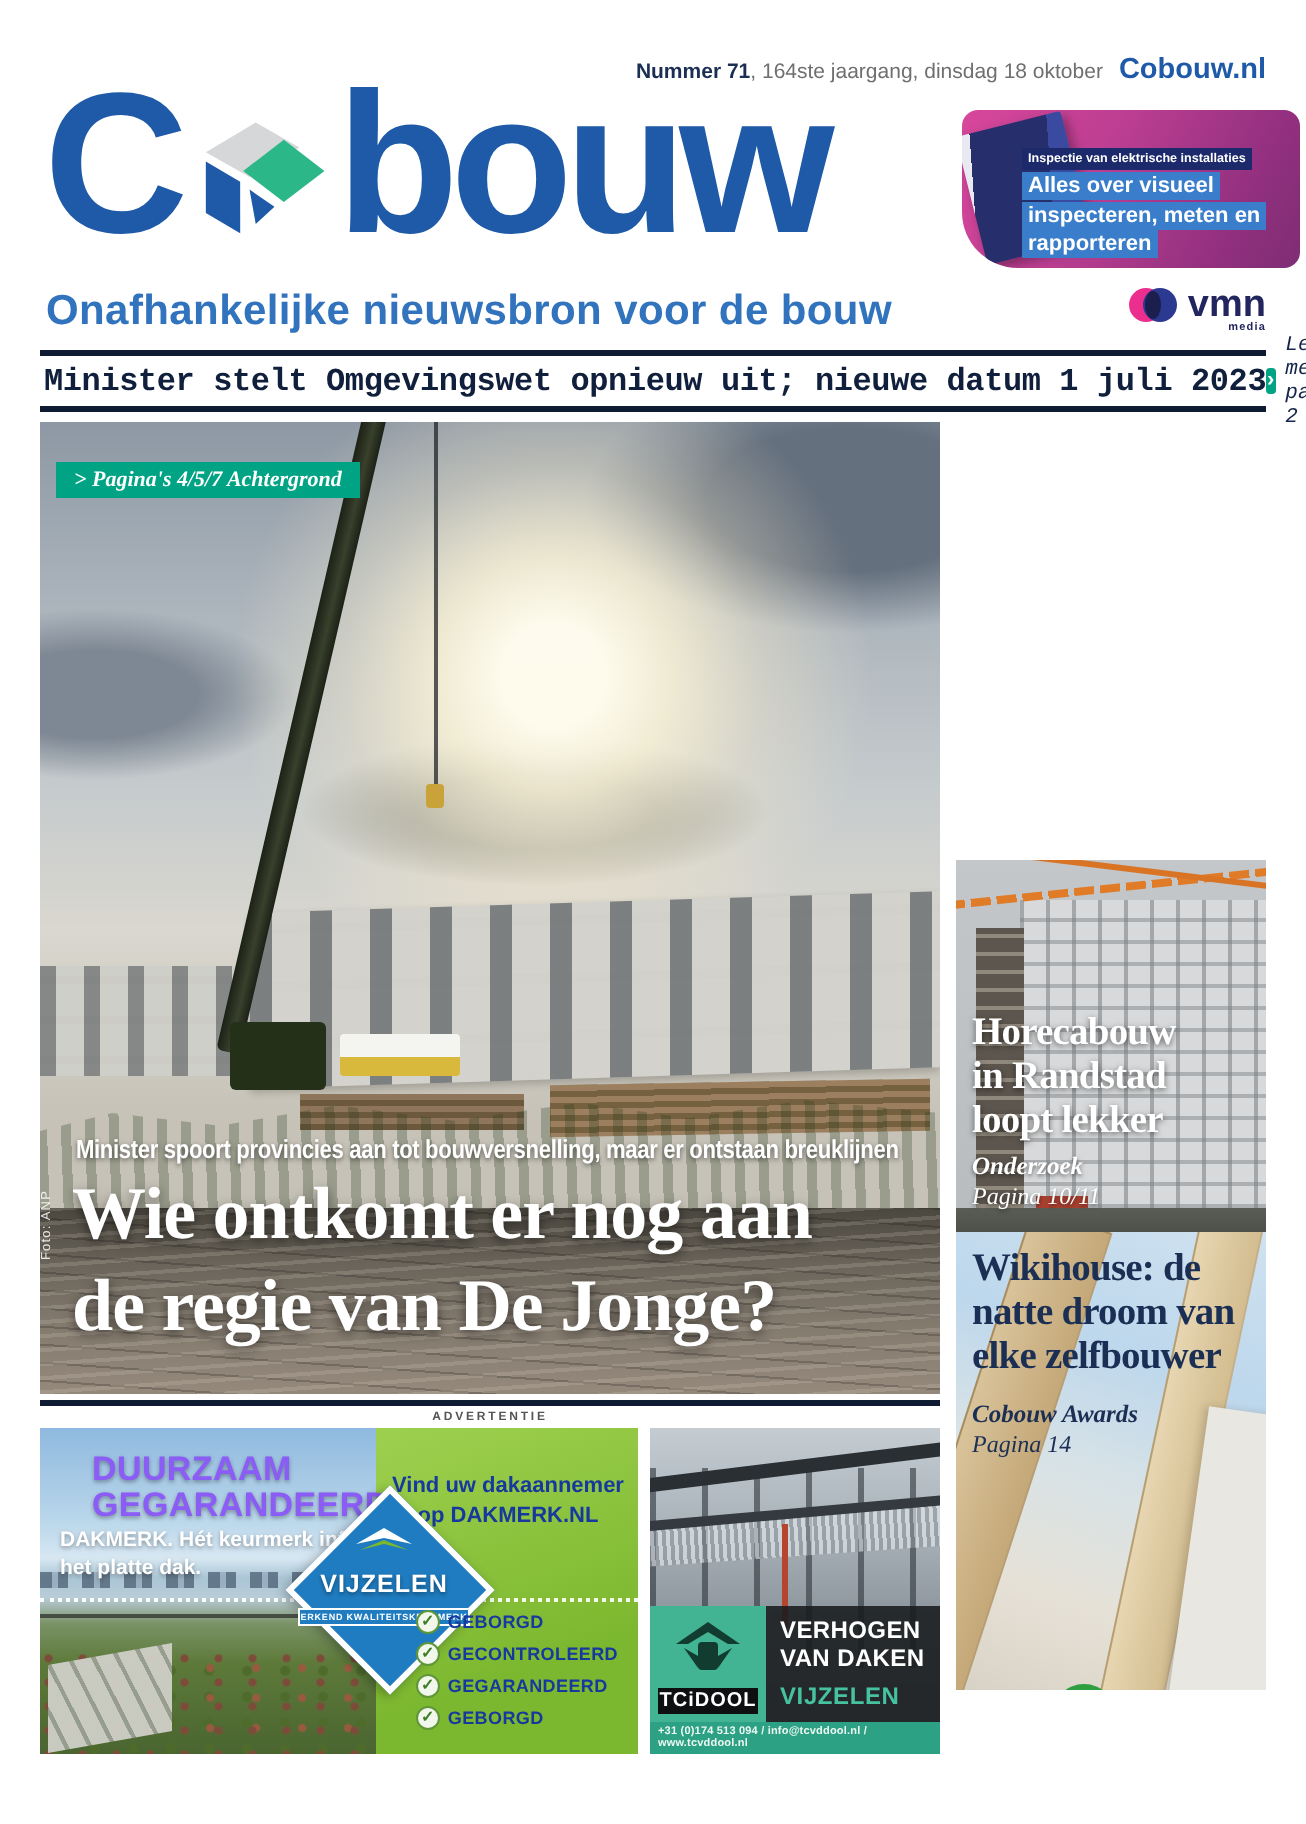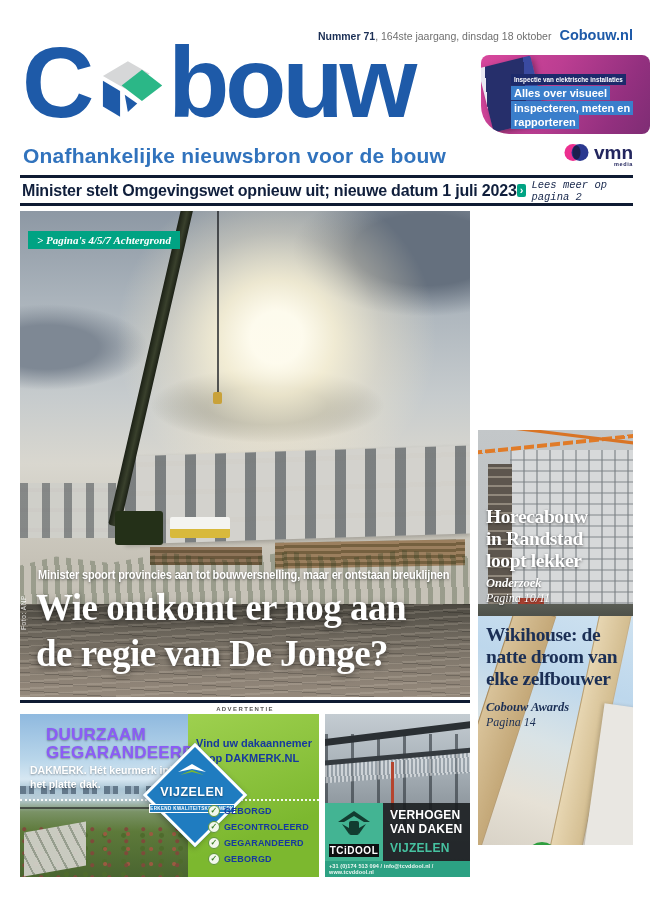--- a/index.html
+++ b/index.html
@@ -31,21 +31,21 @@
         color:#3173bd;letter-spacing:.2px;}
 
   .vmn{position:absolute;top:139px;right:20px;display:flex;align-items:center;gap:4px;}
   .vmn-text{position:relative;font-weight:bold;font-size:19px;color:#23265e;line-height:1;}
   .vmn-sub{position:absolute;right:0;bottom:-5px;font-size:5.5px;font-weight:bold;letter-spacing:.6px;color:#23265e;}
 
   
   .banner{position:absolute;left:20px;top:175px;width:613px;height:31px;box-sizing:border-box;
           border-top:3px solid #0f1b33;border-bottom:3px solid #0f1b33;
           display:flex;align-items:center;justify-content:space-between;padding:0 2px;}
-  .banner-title{font-family:Liberation Sans, sans-serif;font-weight:bold;font-size:16px;
+  .banner-title{font-family:Liberation Mono, monospace;font-weight:bold;font-size:16px;
           color:#101f3c;white-space:nowrap;letter-spacing:-.2px;}
   .banner-more{display:flex;align-items:center;gap:5px;cursor:pointer;}
   .arrow-box{width:13px;height:13px;background:#00a383;color:#fff;font-size:11px;line-height:12px;
           text-align:center;border-radius:2px;font-weight:bold;}
   .more-text{font-family:Liberation Mono, monospace;font-style:italic;font-size:10.5px;color:#15254a;}
 
   
   .lead{position:absolute;left:20px;top:211px;width:450px;height:486px;overflow:hidden;background:
      radial-gradient(circle at 57% 26%,rgba(255,252,238,.98) 0 26px,rgba(255,246,215,.8) 58px,rgba(255,240,205,.35) 105px,rgba(0,0,0,0) 160px),
      radial-gradient(ellipse 170px 85px at 90% 8%,#65707e 0 42%,rgba(0,0,0,0) 78%),

